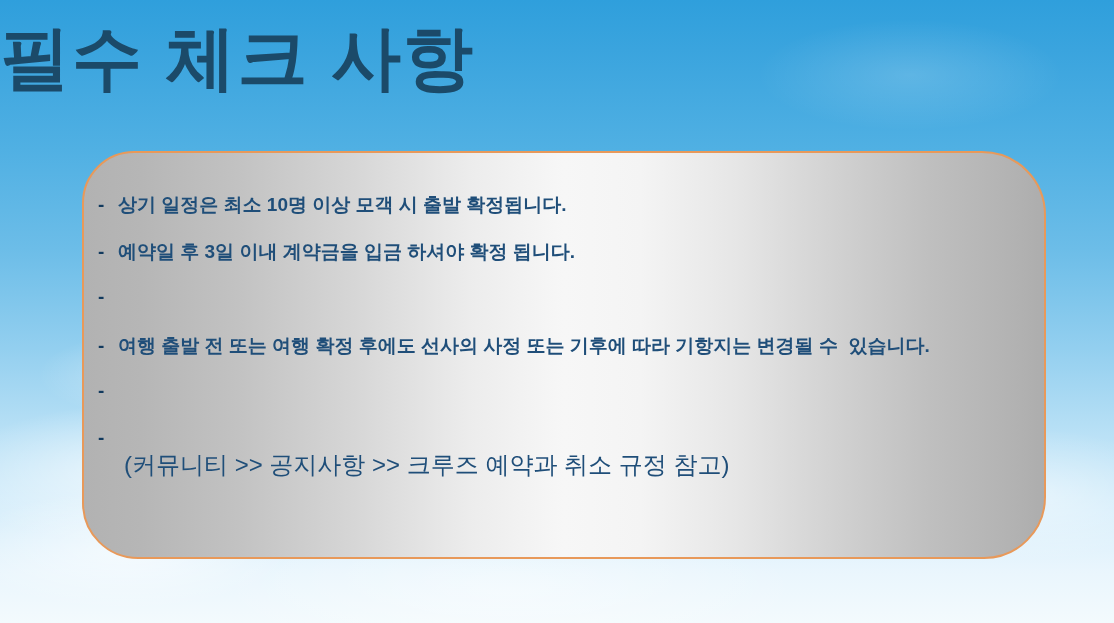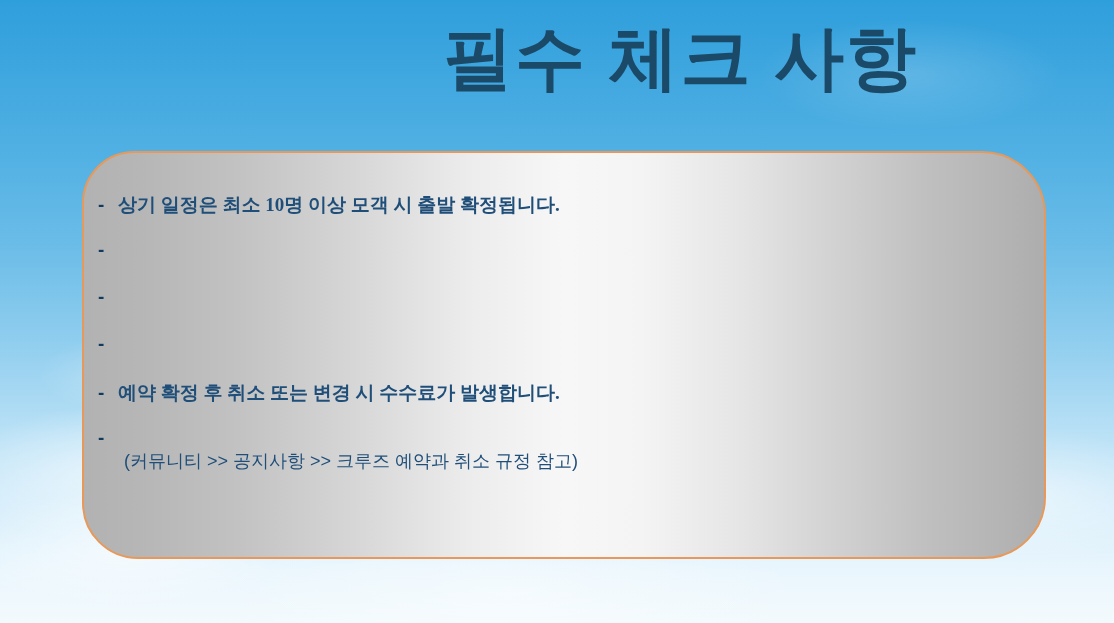--- a/index.html
+++ b/index.html
@@ -69,21 +69,21 @@
     width: 300px; height: 130px;
     background: radial-gradient(ellipse at 50% 50%, rgba(255,255,255,0.45), rgba(255,255,255,0) 72%);
   }
 
   
   #title {
     position: absolute;
     left: 0;
     top: 22px;
     width: 918px;
-    text-align: right;
+    text-align: left;
     font-size: 70px;
     font-weight: bold;
     color: #1b4a69;
     letter-spacing: 2px;
     line-height: 1.05;
     white-space: pre;
   }
 
   
   #card {
@@ -131,29 +131,28 @@
     flex: 0 0 auto;
     width: 20px;
     color: #123a5e;
     font-weight: bold;
     font-size: 19px;
     text-align: left;
   }
 
   .item-text {
     flex: 0 1 auto;
-    font-family: Liberation Serif, serif;
   }
 
   #note {
     position: absolute;
     left: 40px;
     top: 296px;
     color: #1f4e79;
-    font-size: 18px;
+    font-size: 24px;
     font-weight: normal;
     white-space: pre;
   }
 </style>
 </head>
 <body>
 
 <div id="slide">
 
   <div class="cloud cloud-a"></div>
@@ -168,33 +167,34 @@
   <div id="card">
     <div id="list">
 
       <div class="item">
         <span class="dash">-</span>
         <span class="item-text">상기 일정은 최소 10명 이상 모객 시 출발 확정됩니다.</span>
       </div>
 
       <div class="item">
         <span class="dash">-</span>
-      </div>
-
-      <div class="item">
-        <span class="dash">-</span>
-      </div>
-
-      <div class="item">
-        <span class="dash">-</span>
-      </div>
-
-      <div class="item">
-        <span class="dash">-</span>
-        <span class="item-text">예약 확정 후 취소 또는 변경 시 수수료가 발생합니다.</span>
+        <span class="item-text">예약일 후 3일 이내 계약금을 입금 하셔야 확정 됩니다.</span>
+      </div>
+
+      <div class="item">
+        <span class="dash">-</span>
+      </div>
+
+      <div class="item">
+        <span class="dash">-</span>
+        <span class="item-text">여행 출발 전 또는 여행 확정 후에도 선사의 사정 또는 기후에 따라 기항지는 변경될 수  있습니다.</span>
+      </div>
+
+      <div class="item">
+        <span class="dash">-</span>
       </div>
 
       <div class="item">
         <span class="dash">-</span>
       </div>
 
     </div>
 
     <div id="note">(커뮤니티 &gt;&gt; 공지사항 &gt;&gt; 크루즈 예약과 취소 규정 참고)</div>
   </div>

